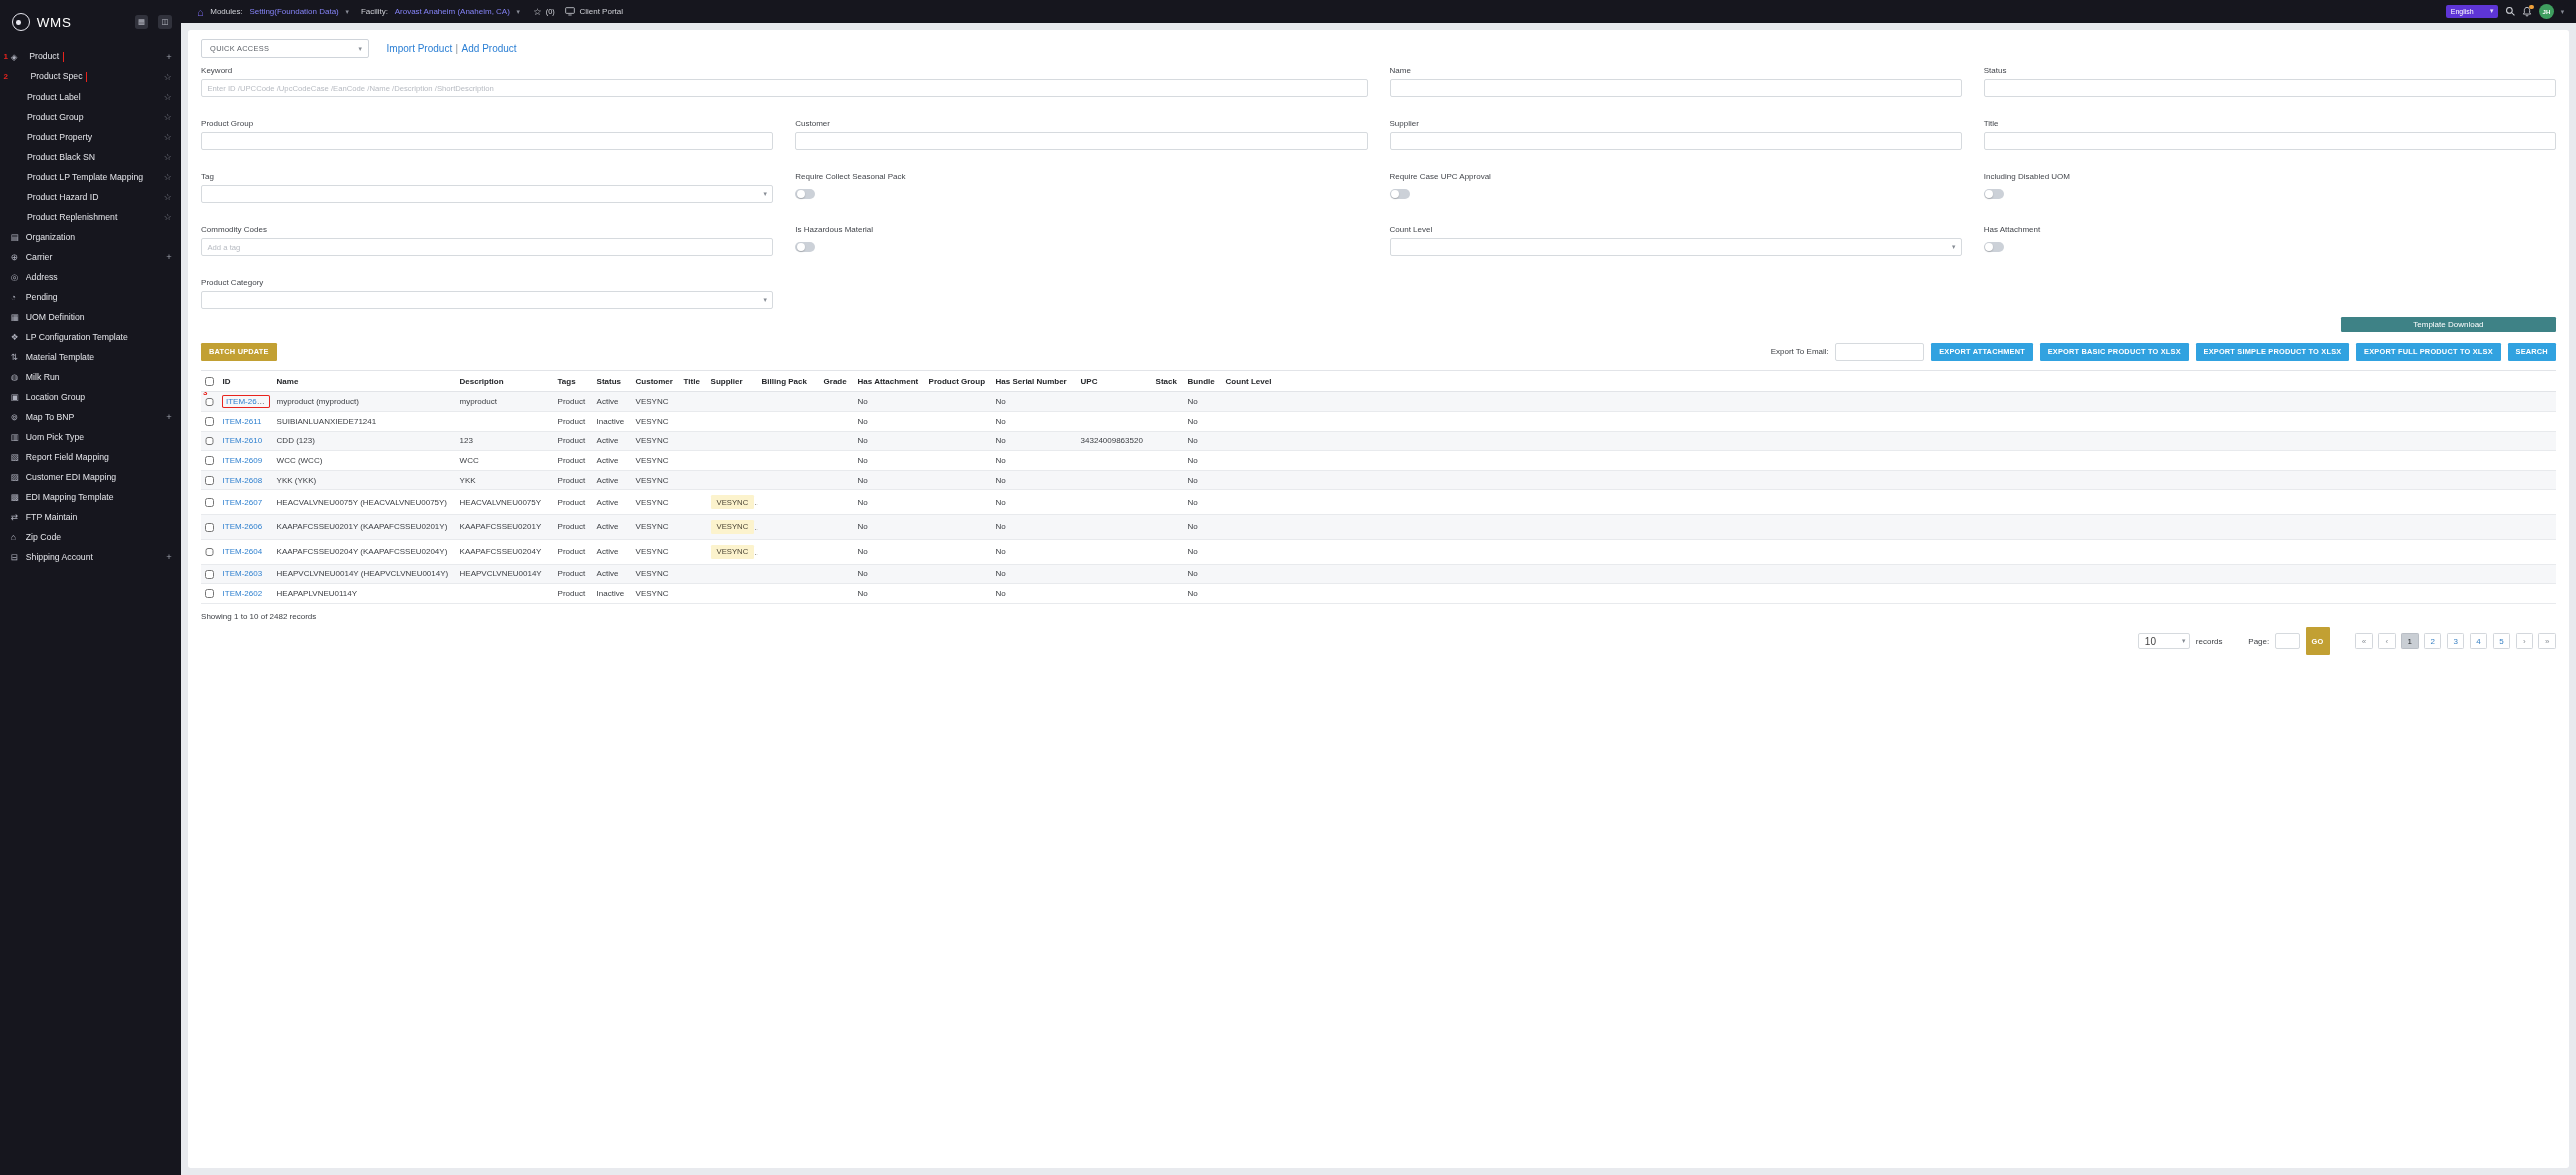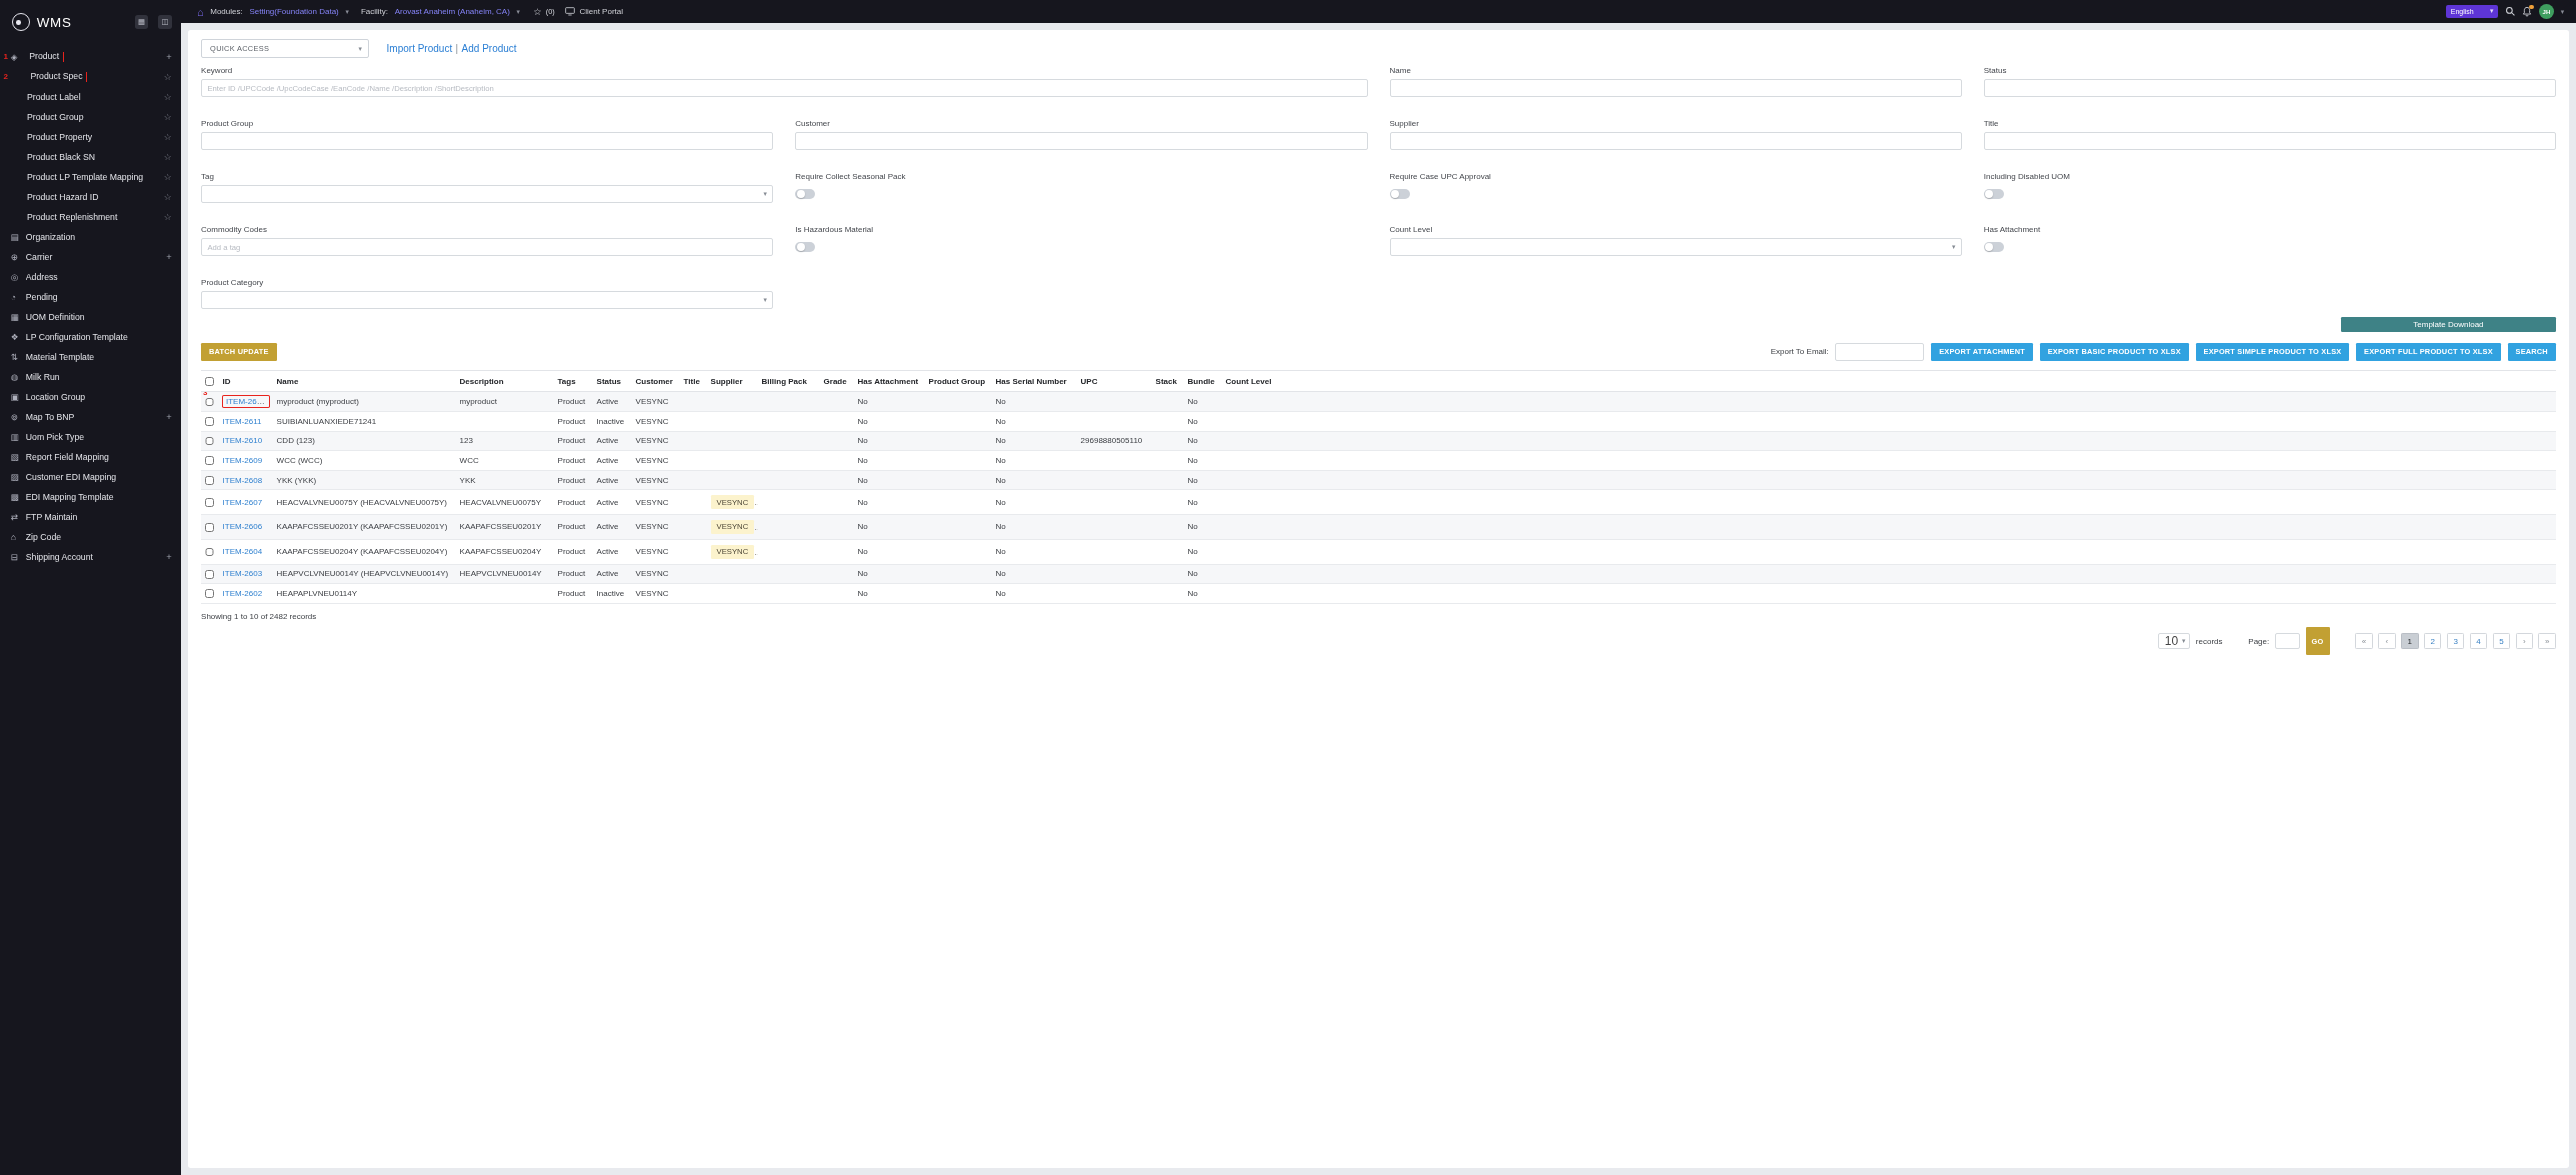--- a/index.html
+++ b/index.html
@@ -153,21 +153,21 @@
   .row-marker {
     position:absolute; left:2px; top:-4.7px; color:#e8231d; font-weight:bold; font-size:8px;
   }
   .row-marker:empty { display:none; }
   .vbadge { background:#fcf3cd; padding:2.7px 6px; border-radius:1.3px; font-size:7.7px; color:#4c4636; display:inline-block; }
   .vbadge:empty { display:none; }
 
   
   .showing { font-size:8px; color:#3b3e43; margin:8px 0 6.7px 0; }
   .pager { display:flex; align-items:center; justify-content:flex-end; gap:5.4px; }
-  .pgsize { width:32px; height:16px; font-size:12px; padding:0 12px 0 5.4px; }
+  .pgsize { width:52px; height:16px; font-size:10px; padding:0 12px 0 5.4px; }
   .pgsize::after { right:4px; }
   .pg-text { font-size:8px; color:#3b3e43; }
   .pg-gap { width:15px; }
   .page-input { width:25.6px; height:16px; border:0.7px solid #d6dade; border-radius:2px; padding:0 4px; font-size:8px; font-family:inherit; }
   .btn-go { height:28px; padding:0 6px; font-size:7.4px; }
   .pg {
     min-width:17.5px; height:16px; border:0.7px solid #d3d7dc; background:#fff; color:#3b82c4;
     font-size:8px; border-radius:1.3px; cursor:pointer; font-family:inherit; padding:0 4px;
   }
   .pg.navbtn { color:#8a9097; }
@@ -647,21 +647,21 @@
               <td>Product</td>
               <td>Active</td>
               <td>VESYNC</td>
               <td></td>
               <td></td>
               <td></td>
               <td></td>
               <td>No</td>
               <td></td>
               <td>No</td>
-              <td>29698880505110</td>
+              <td>34324009863520</td>
               <td></td>
               <td>No</td>
               <td></td>
             </tr>
 
             <tr>
               <td class="c-check">
                 
                 <input type="checkbox" style="">
               </td>

